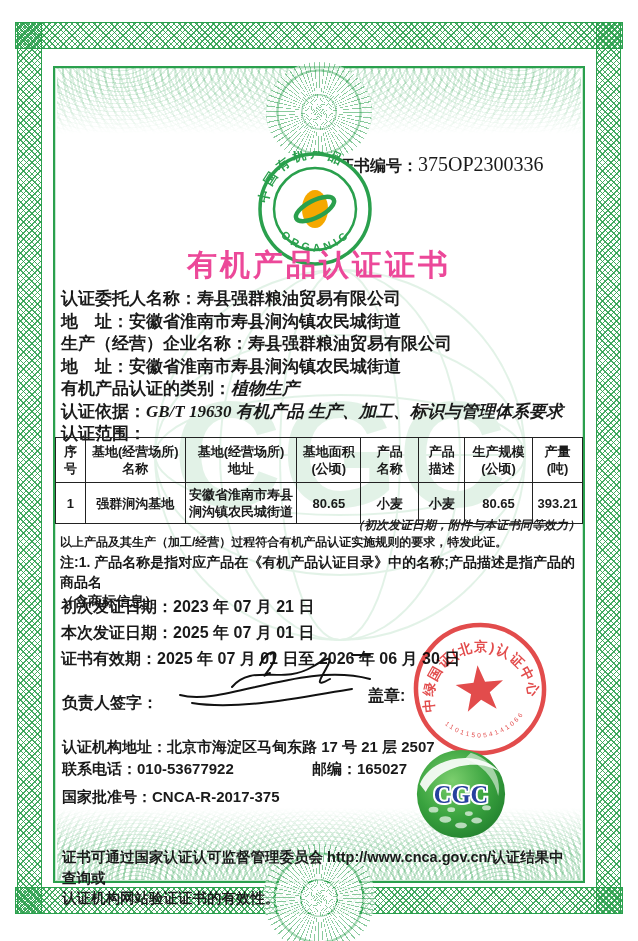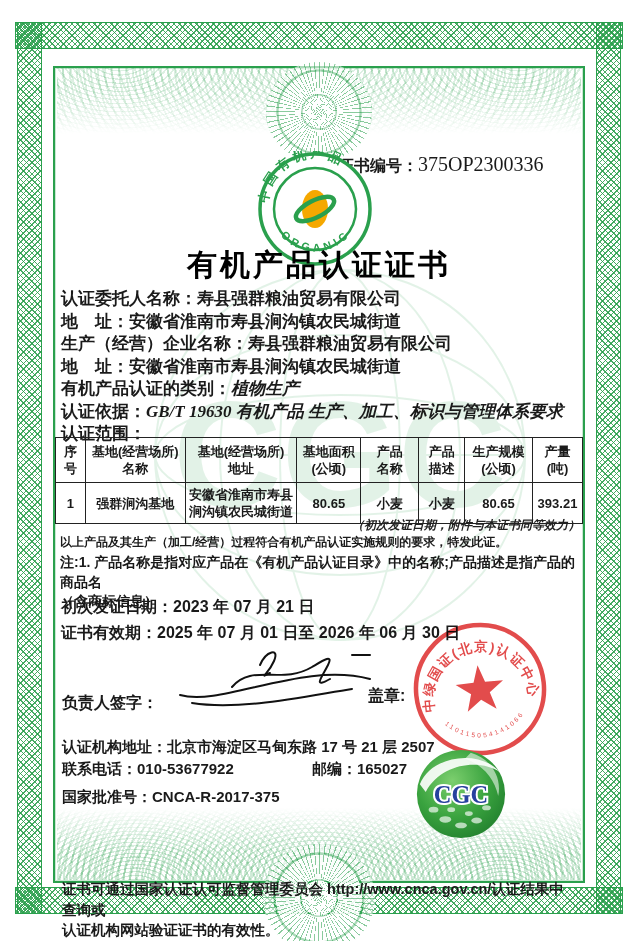--- a/index.html
+++ b/index.html
@@ -51,21 +51,21 @@
   .rosette.top{left:266px;top:62px;width:106px;height:100px;}
   .rosette.bottom{left:263px;top:844px;width:112px;height:108px;}
   
   .watermark{position:absolute;left:140px;top:255px;opacity:.13;pointer-events:none;}
   
   .certno{position:absolute;left:338px;top:153px;white-space:nowrap;}
   .certno .lbl{font-weight:bold;font-size:16px;}
   .certno .num{font-family:"Liberation Serif","DejaVu Serif",serif;font-size:20px;}
   .org-logo{position:absolute;left:257px;top:151px;}
   .title{position:absolute;left:0;top:245px;width:100%;text-align:center;
-         font-size:30px;font-weight:bold;letter-spacing:3px;color:#000000;}
+         font-size:30px;font-weight:bold;letter-spacing:3px;color:#ec4899;}
   .fields{position:absolute;left:61px;top:288px;width:524px;font-size:17px;font-weight:bold;}
   .fields .row{line-height:22.5px;white-space:nowrap;}
   .kaiti{font-family:"Liberation Serif","DejaVu Serif",serif;font-style:italic;font-weight:bold;}
   table.scope{
     position:absolute;left:55px;top:437px;width:528px;border-collapse:collapse;
     font-size:13px;text-align:center;
   }
   table.scope th, table.scope td{
     border:1.5px solid #222;white-space:pre-line;padding:2px 1px;font-weight:bold;line-height:17px;
   }
@@ -76,21 +76,21 @@
   .notes{position:absolute;left:60px;top:553px;width:524px;font-size:14px;font-weight:bold;line-height:19.5px;}
   .dates{position:absolute;left:61px;top:594px;font-size:16px;font-weight:bold;}
   .dates .row{line-height:26px;}
   .sig-svg{position:absolute;left:162px;top:645px;}
   .sign-label{position:absolute;left:62px;top:693px;font-size:16px;font-weight:bold;}
   .seal-label{position:absolute;left:368px;top:686px;font-size:16px;font-weight:bold;}
   .issuer{position:absolute;left:62px;top:736px;font-size:15px;font-weight:bold;}
   .issuer .row{line-height:22px;white-space:nowrap;}
   .issuer .zip{margin-left:74px;}
   .issuer .approval{margin-top:6px;}
-  .footer{position:absolute;left:62px;top:847px;width:516px;font-size:14.5px;font-weight:bold;line-height:20.5px;margin-top:32px;}
+  .footer{position:absolute;left:62px;top:847px;width:516px;font-size:14.5px;font-weight:bold;line-height:20.5px;}
   .stamp{position:absolute;left:404px;top:615px;mix-blend-mode:multiply;opacity:.92;}
   .cgc{position:absolute;left:412px;top:745px;}
 </style>
 </head>
 <body>
 
 <div class="page">
 
   <div class="band top"></div>
   <div class="band bottom"></div>
@@ -193,20 +193,21 @@
 
   <div class="attach-note kaiti">（初次发证日期，附件与本证书同等效力）</div>
   <div class="conformity">以上产品及其生产（加工/经营）过程符合有机产品认证实施规则的要求，特发此证。</div>
   <div class="notes">
     <div>注:1. 产品名称是指对应产品在《有机产品认证目录》中的名称;产品描述是指产品的商品名</div>
     <div>（含商标信息）</div>
   </div>
 
   <div class="dates">
     <div class="row"><span>初次发证日期：</span><span>2023 年 07 月 21 日</span></div>
+    <div class="row"><span>本次发证日期：</span><span>2025 年 07 月 01 日</span></div>
     <div class="row"><span>证书有效期：</span><span>2025 年 07 月 01 日至 2026 年 06 月 30 日</span></div>
   </div>
 
   <svg class="sig-svg" width="235" height="70" viewBox="0 0 235 70">
     <g fill="none" stroke="#111" stroke-width="2" stroke-linecap="round">
       <path d="M98,20 C104,6 118,2 112,16 C106,30 96,34 108,28"></path>
       <path d="M70,42 C90,18 120,40 150,22 C160,16 172,8 166,20 C160,32 150,44 168,34"></path>
       <path d="M18,50 C60,62 140,16 208,34"></path>
       <path d="M30,58 C80,66 150,50 190,44"></path>
       <path d="M190,10 h18"></path>

